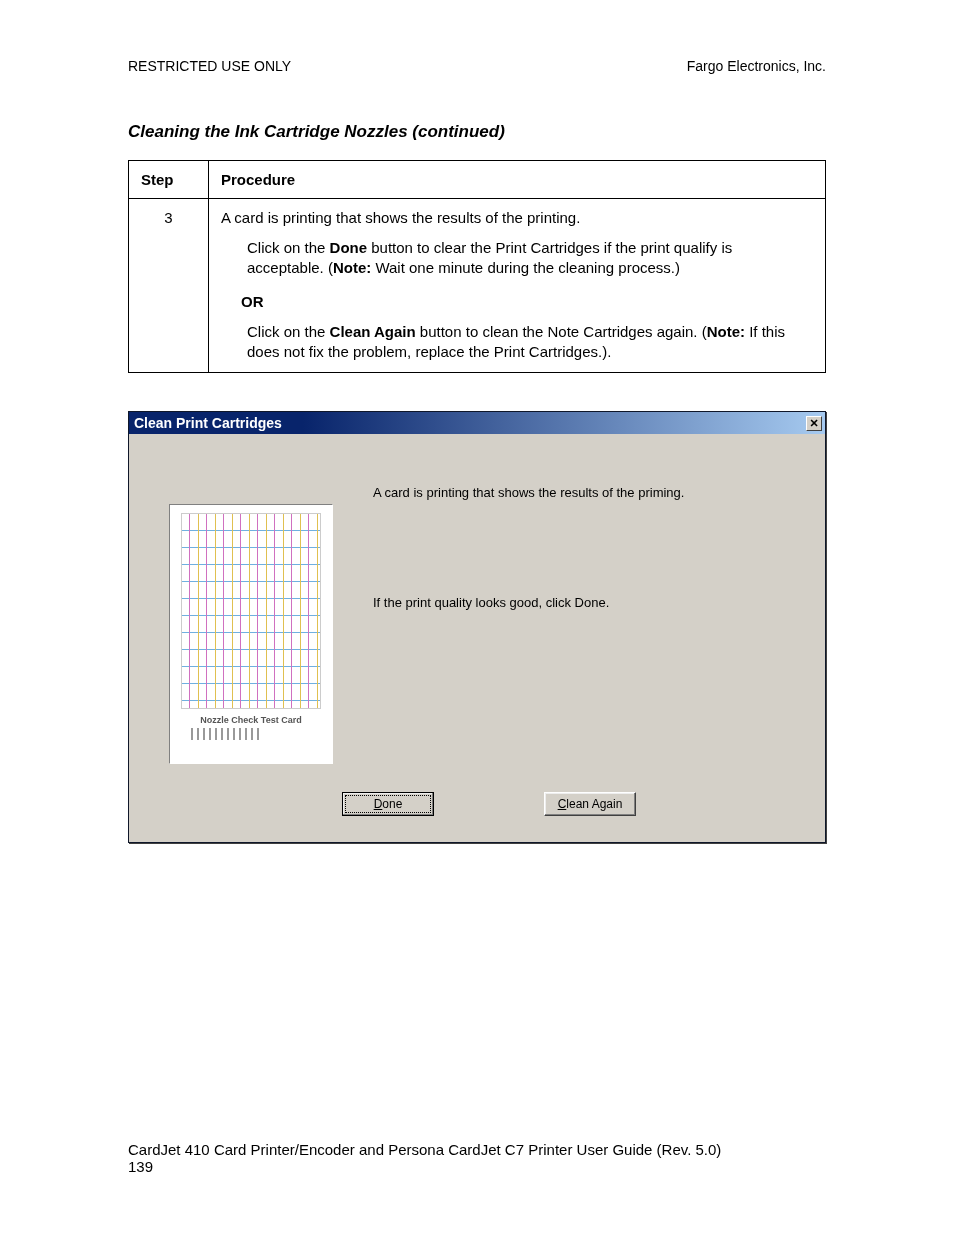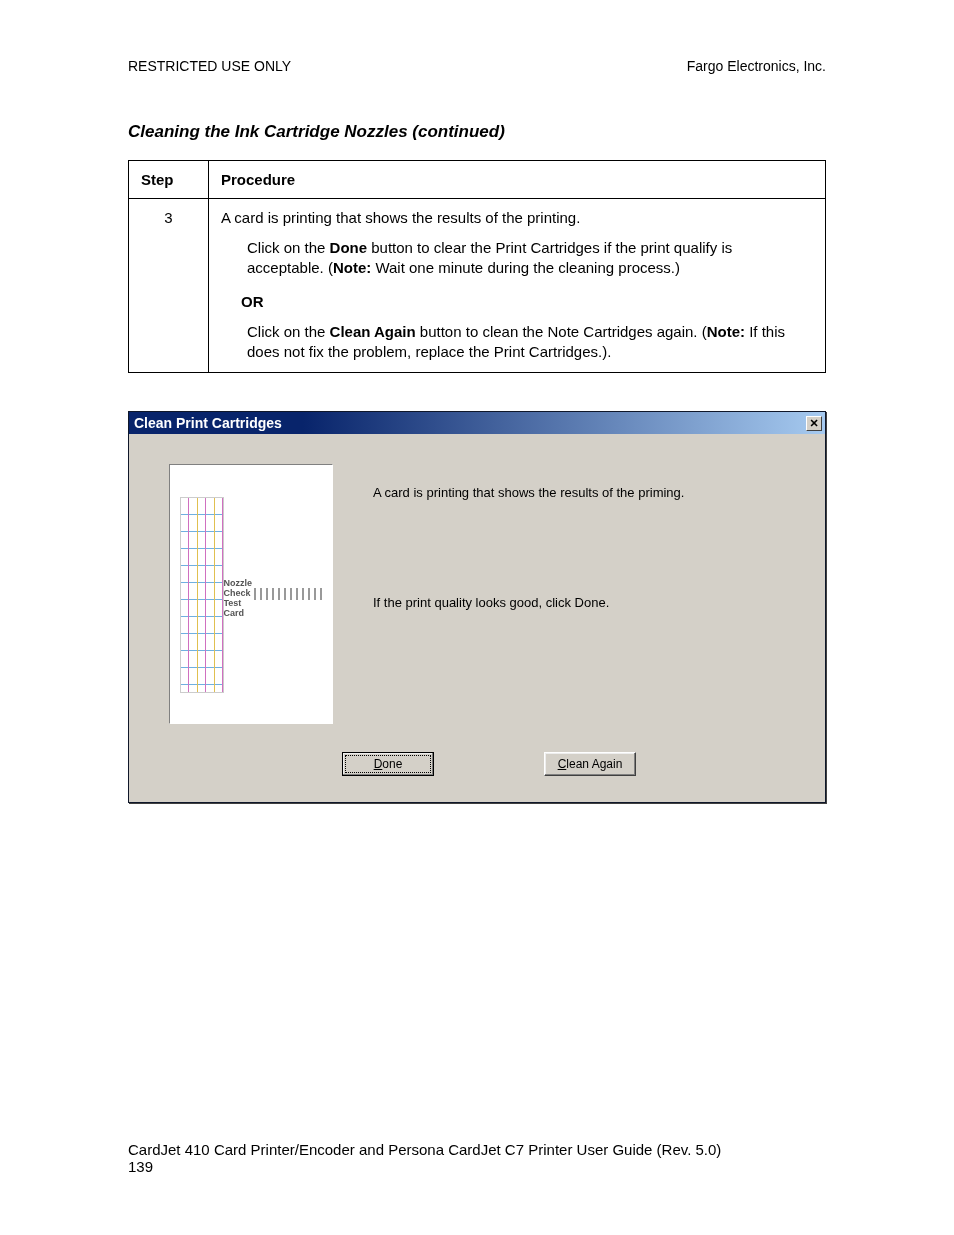--- a/index.html
+++ b/index.html
@@ -84,22 +84,23 @@
       color: #000;
     }
     .test-card {
       width: 164px;
       height: 260px;
       background: #fff;
       border: 1px solid #808080;
       border-right-color:#fff; border-bottom-color:#fff;
       padding: 8px 10px 6px 10px;
       display: flex;
-      flex-direction: row;
+      flex-direction: column;
       align-items: center;
+      margin-top: 40px;
     }
     .grid {
       width: 140px;
       height: 196px;
       position: relative;
       background:
         repeating-linear-gradient(to right, transparent 0 16px, #e0c050 16px 17px),
         repeating-linear-gradient(to right, transparent 0 7px, #d070c0 7px 8px, transparent 8px 17px),
         repeating-linear-gradient(to bottom, transparent 0 16px, #70b0e0 16px 17px),
         #fff;

